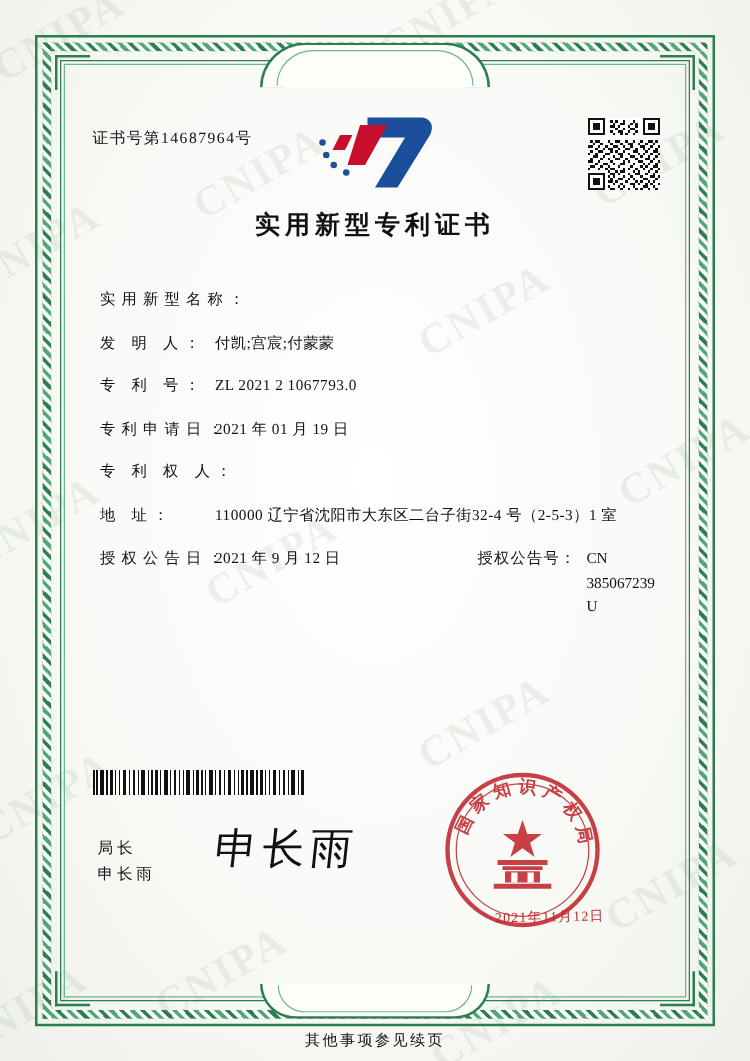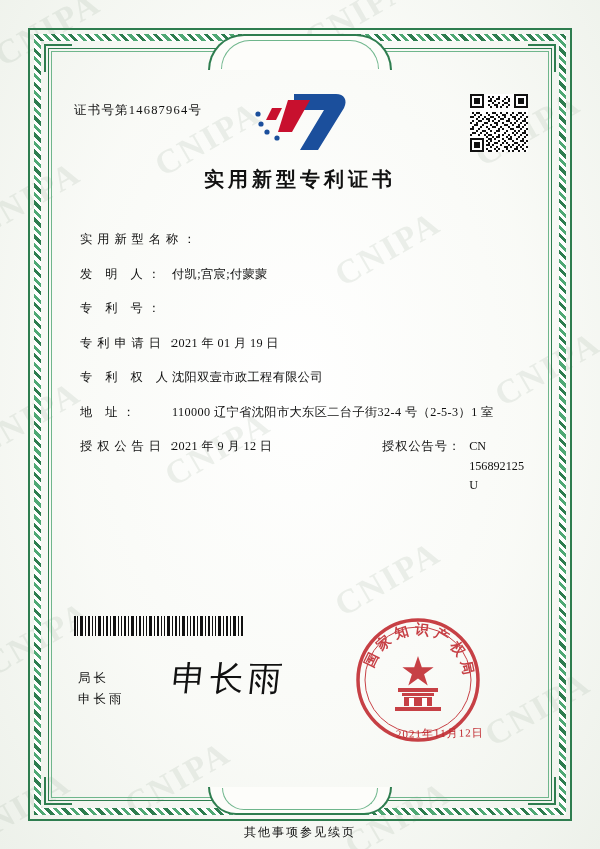--- a/index.html
+++ b/index.html
@@ -557,38 +557,38 @@
     <div class="fields">
       <div class="frow">
         <div class="flabel">实用新型名称：</div>
       </div>
       <div class="frow">
         <div class="flabel">发 明 人：</div>
         <div class="fvalue">付凯;宫宸;付蒙蒙</div>
       </div>
       <div class="frow">
         <div class="flabel">专 利 号：</div>
+        <div class="fvalue">ZL 2021 2 1067793.0</div>
       </div>
       <div class="frow">
         <div class="flabel">专利申请日：</div>
         <div class="fvalue">2021 年 01 月 19 日</div>
       </div>
       <div class="frow">
         <div class="flabel">专 利 权 人：</div>
-        <div class="fvalue">沈阳双壹市政工程有限公司</div>
       </div>
       <div class="frow">
         <div class="flabel">地    址：</div>
         <div class="fvalue">110000 辽宁省沈阳市大东区二台子街32-4 号（2-5-3）1 室</div>
       </div>
       <div class="frow split">
         <div class="flabel">授权公告日：</div>
         <div class="fvalue">2021 年 9 月 12 日</div>
         <div class="flabel2">授权公告号：</div>
-        <div class="fvalue2">CN 156892125 U</div>
+        <div class="fvalue2">CN 385067239 U</div>
       </div>
     </div>
 
     <div class="paras">
     </div>
 
     <div class="barcode">
       <svg viewBox="0 0 170 20" width="170" height="20" shape-rendering="crispEdges">
         <rect width="170" height="20" fill="#fdfdfa"></rect>
         <g fill="#111">

